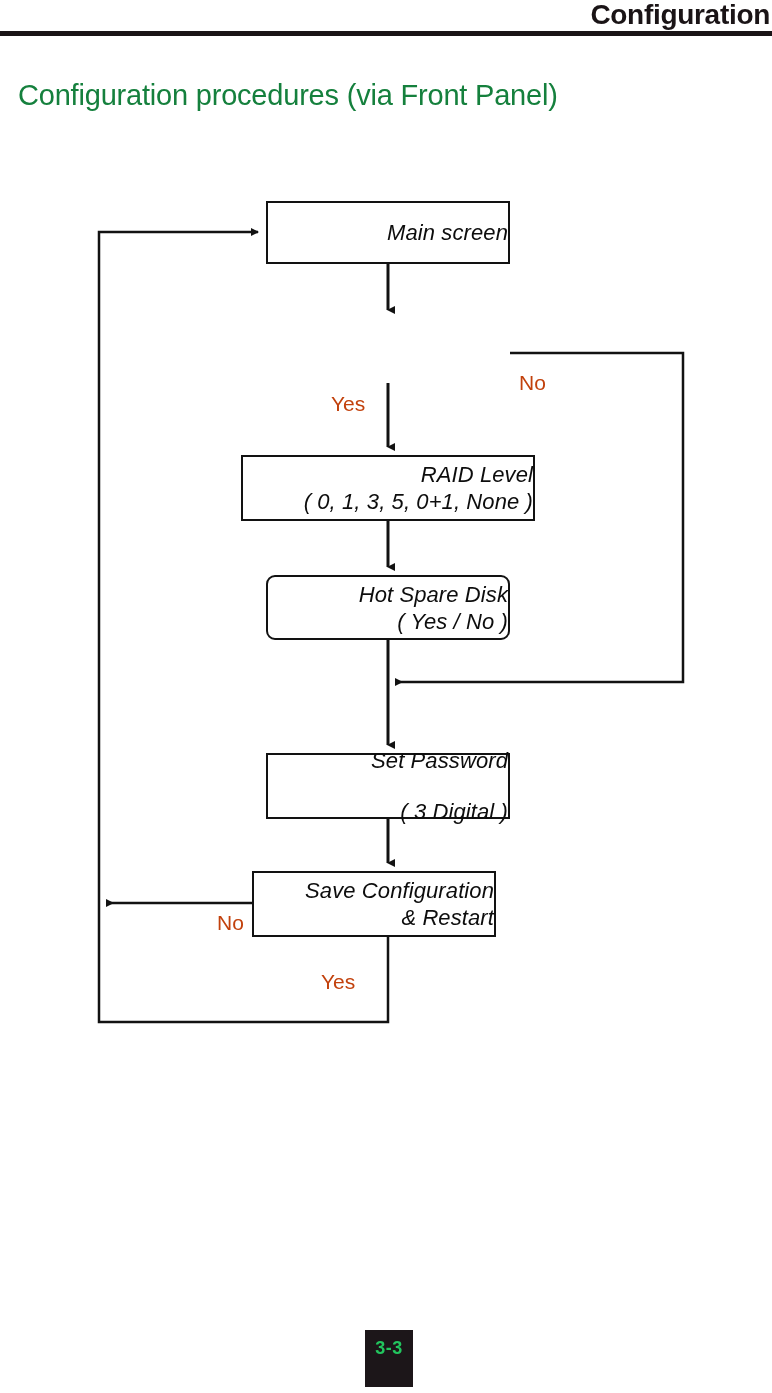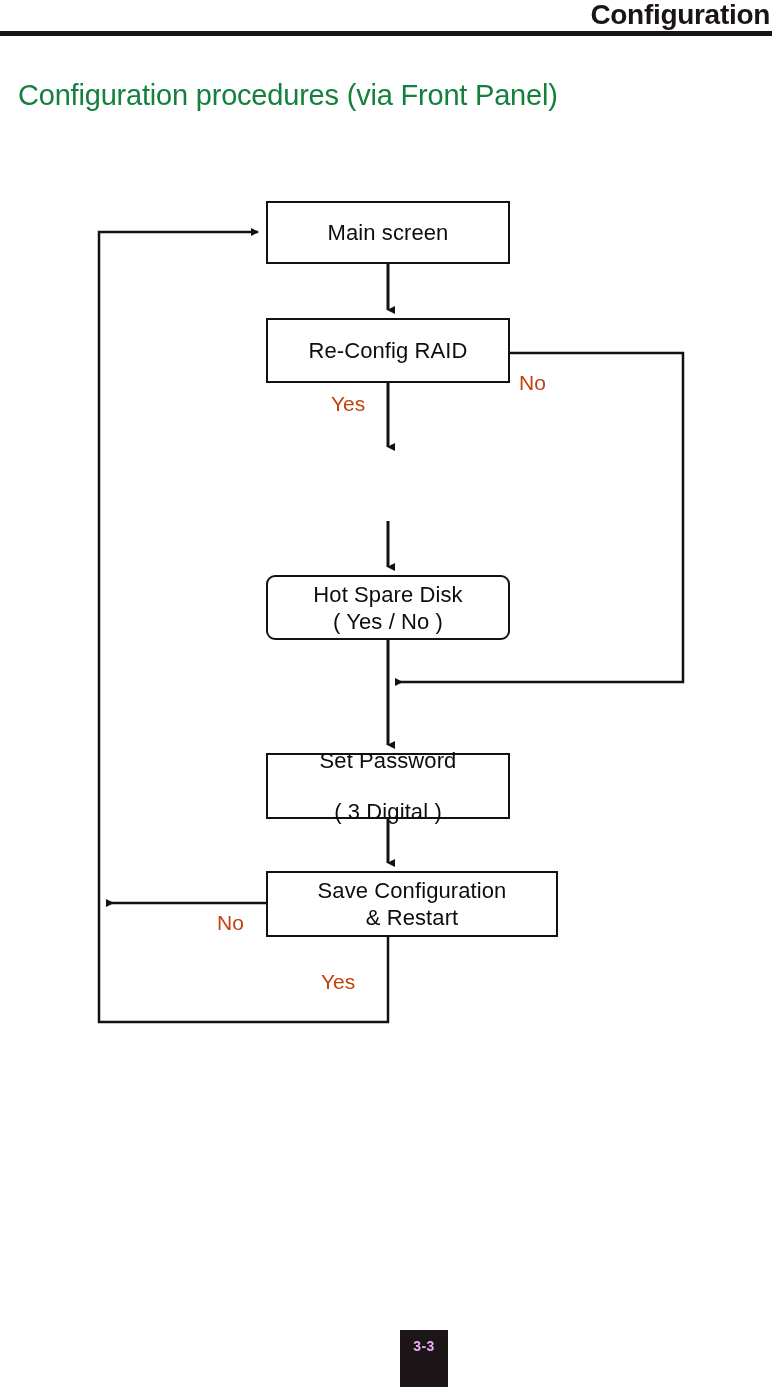--- a/index.html
+++ b/index.html
@@ -64,24 +64,25 @@
     width: 772px;
     height: 1120px;
   }
   .flow-box {
     position: absolute;
     box-sizing: border-box;
     border: 2px solid #121212;
     background: #ffffff;
     display: flex;
     flex-direction: column;
-    align-items: center;
+    align-items: flex-end;
     justify-content: center;
     text-align: center;
     z-index: 3;
+    font-style: italic;
   }
   .flow-box .line1,
   .flow-box .line2 {
     font-size: 22px;
     line-height: 27px;
     letter-spacing: 0.1px;
     color: #0d0d0d;
     white-space: nowrap;
   }
   .edge-label {
@@ -102,30 +103,29 @@
   }
 
   
   #page-number-badge {
     position: absolute;
     left: 365px;
     top: 1330px;
     width: 48px;
     height: 57px;
     background: #1c1619;
-    color: #f0abfc;
-    font-size: 14px;
+    color: #22c55e;
+    font-size: 18px;
     font-weight: bold;
     display: flex;
     align-items: flex-start;
     justify-content: center;
     padding-top: 8px;
     box-sizing: border-box;
     letter-spacing: 0.5px;
-    margin-left: 35px;
   }
 </style>
 </head>
 <body>
 
 <div id="header-area">
   <div id="header-title">Configuration</div>
   <div id="header-rule"></div>
 </div>
 
@@ -160,36 +160,37 @@
 
     <path d="M 266,903 L 107,903" stroke="#121212" stroke-width="2.5" fill="none" marker-end="url(#arrow-left)"></path>
 
     <path d="M 388,937 L 388,1022 L 99,1022 L 99,232 L 258,232" stroke="#121212" stroke-width="2.5" fill="none" marker-end="url(#arrow-right)"></path>
   </svg>
 
   <div class="flow-box" style="left:266px; top:201px; width:244px; height:63px;">
     <div class="line1">Main screen</div>
   </div>
 
-  <div class="flow-box" style="left:266px; top:318px; width:244px; height:65px;">
-    <div class="line1">Re-Config RAID</div>
-  </div>
-
+
+  <div class="flow-box" style="left:241px; top:455px; width:294px; height:66px;">
+    <div class="line1">RAID Level</div>
+    <div class="line2">( 0, 1, 3, 5, 0+1, None )</div>
+  </div>
 
   <div class="flow-box" style="left:266px; top:575px; width:244px; height:65px;border-radius:9px;">
     <div class="line1">Hot Spare Disk</div>
     <div class="line2">( Yes / No )</div>
   </div>
 
   <div class="flow-box" style="left:266px; top:753px; width:244px; height:66px;gap:24px;">
     <div class="line1">Set Password</div>
     <div class="line2">( 3 Digital )</div>
   </div>
 
-  <div class="flow-box" style="left:266px; top:871px; width:292px; height:66px;">
+  <div class="flow-box" style="left:252px; top:871px; width:244px; height:66px;">
     <div class="line1">Save Configuration</div>
     <div class="line2">&amp; Restart</div>
   </div>
 
   <div class="edge-label" style="left:331px; top:392px;">Yes</div>
 
   <div class="edge-label" style="left:519px; top:371px;">No</div>
 
   <div class="edge-label" style="left:217px; top:911px;">No</div>
 

